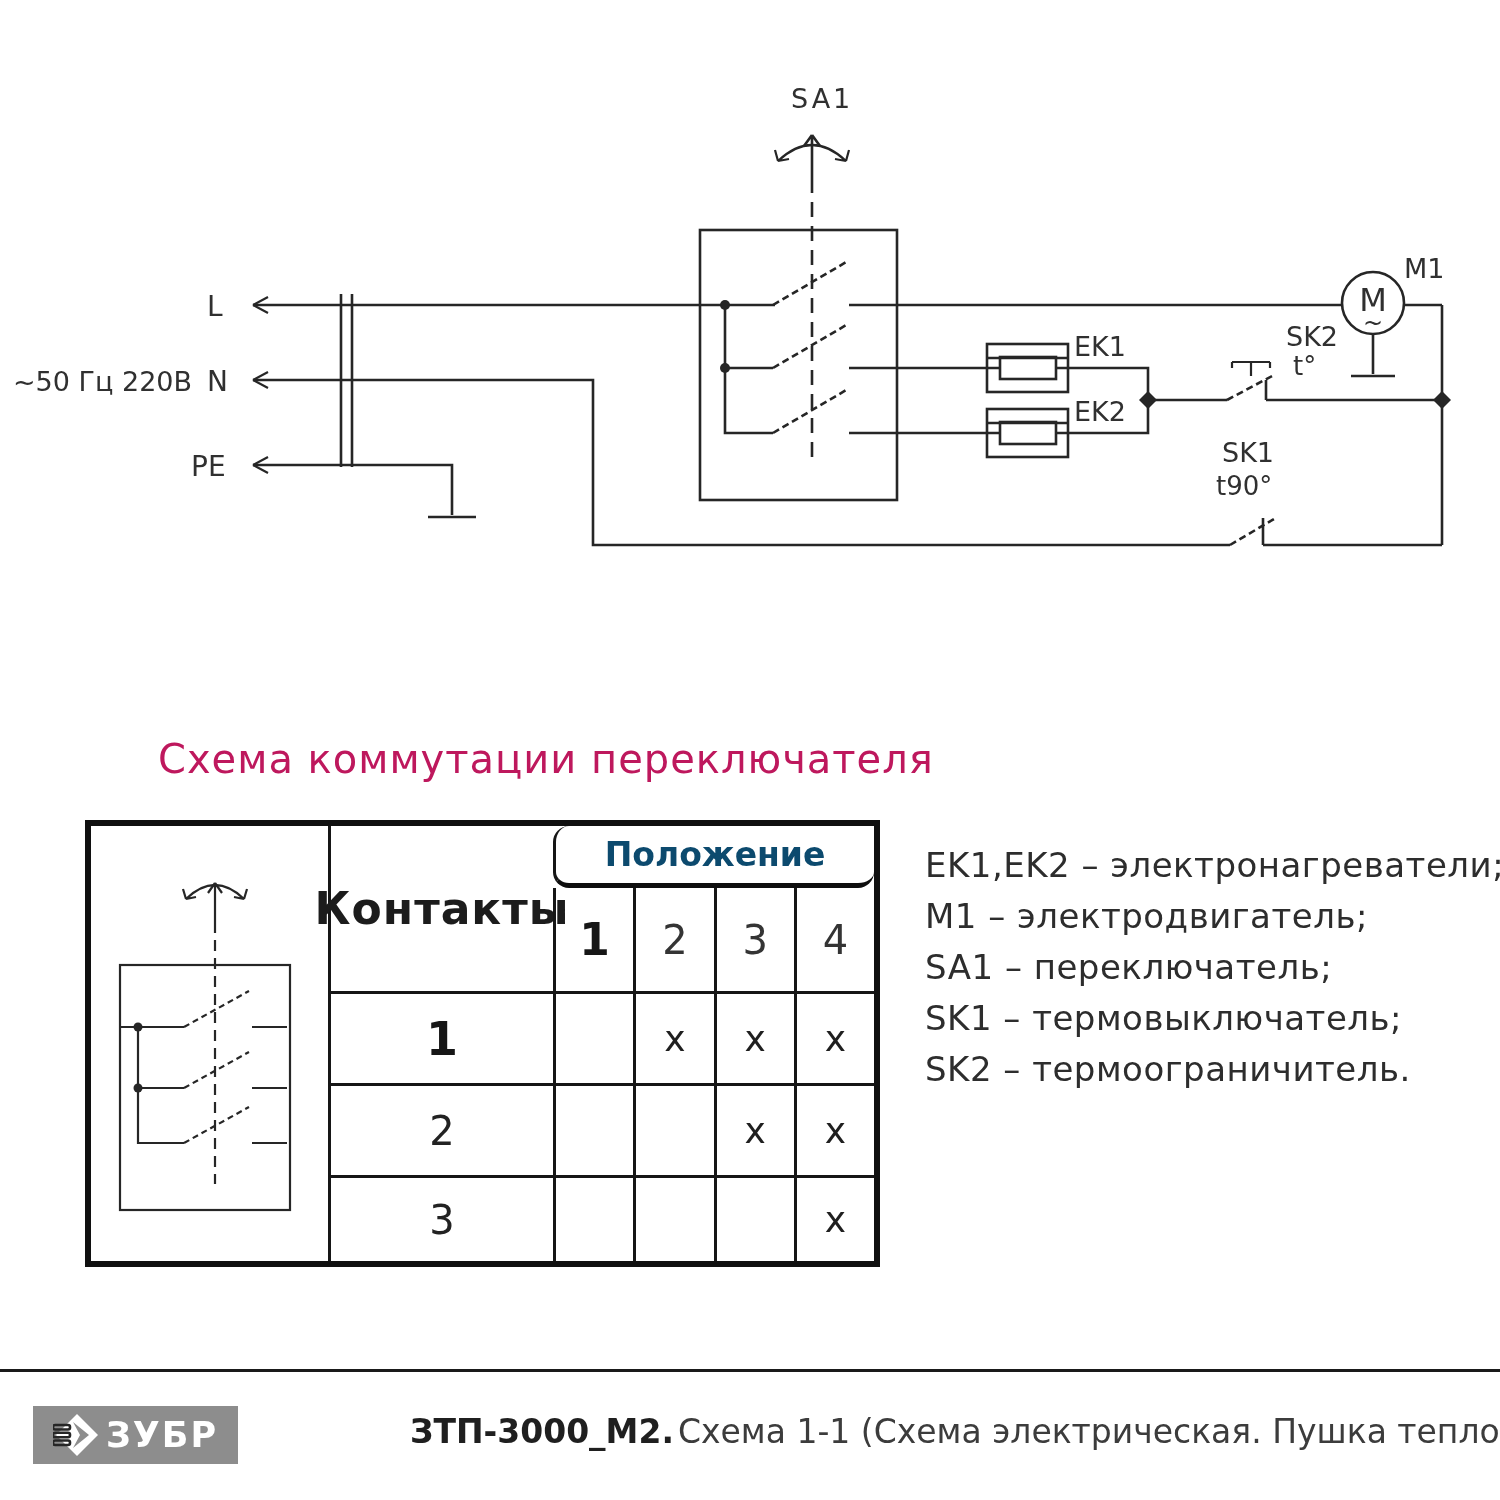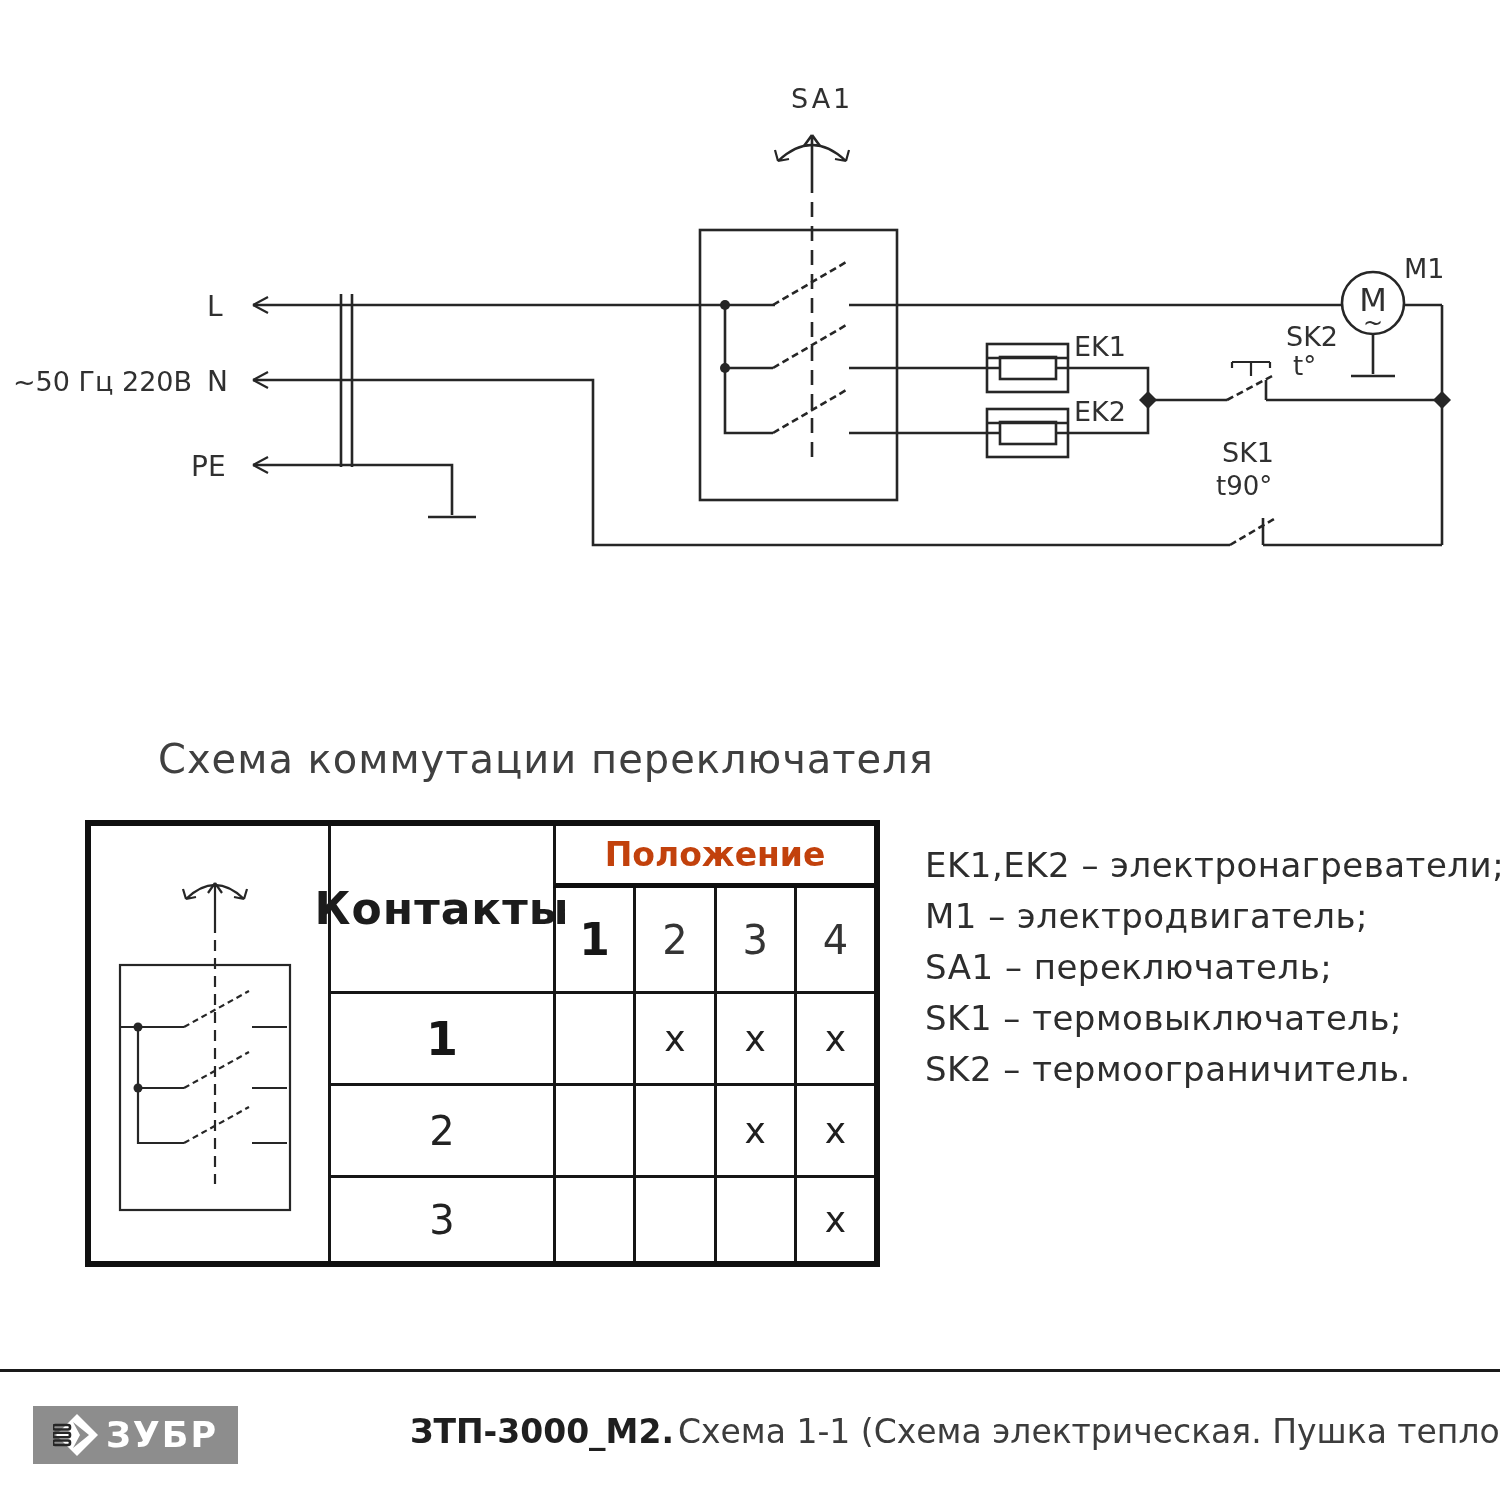--- a/index.html
+++ b/index.html
@@ -8,32 +8,32 @@
   svg{position:absolute;left:0;top:0;}
   svg line, svg path, svg rect, svg circle, svg polyline{stroke:#262626;stroke-width:2.6;fill:none;}
   svg .thin{stroke-width:2.2;}
   svg .dash{stroke-dasharray:7 4;}
   svg .shaftdash{stroke-dasharray:15 9;}
   svg .filled{fill:#262626;stroke:none;}
   svg .whitefill{fill:#ffffff;}
   svg text{fill:#303030;stroke:none;font-family:"DejaVu Sans",sans-serif;}
 
   .section-title{position:absolute;left:158px;top:736px;font-size:40px;letter-spacing:1px;
-                 color:#404040;white-space:nowrap;text-align:right;}
+                 color:#be185d;white-space:nowrap;text-align:right;}
 
   
   .ctable{position:absolute;left:85px;top:820px;width:795px;height:447px;border:6px solid #101010;
           box-sizing:border-box;display:grid;grid-template-columns:237px 225px repeat(4,1fr);
           grid-template-rows:62px 103px 92px 92px 86px;background:#fff;}
   .ctable div{display:flex;align-items:center;justify-content:center;box-sizing:border-box;}
   .cell-switch{grid-column:1;grid-row:1 / span 5;position:relative;}
   .cell-kontakty{grid-column:2;grid-row:1 / span 2;border-left:3px solid #161616;
                  font-size:44px;font-weight:bold;letter-spacing:1px;color:#1c1c1c;text-align:center;}
   .cell-polozhenie{grid-column:3 / span 4;grid-row:1;border-left:3px solid #161616;
-                   border-bottom:5px solid #0e0e0e;font-size:33px;font-weight:bold;color:#c2410c;}
+                   border-bottom:5px solid #0e0e0e;font-size:33px;font-weight:bold;color:#0c4a6e;border-radius:16px;}
   .cell-pos{border-left:3px solid #161616;font-size:40px;color:#343434;}
   .cell-pos.first{font-weight:bold;font-size:44px;color:#161616;}
   .cell-contact{grid-column:2;border-left:3px solid #161616;border-top:3px solid #161616;
                 font-size:40px;color:#222;}
   .cell-contact.big{font-size:46px;font-weight:bold;color:#161616;}
   .cell-mark{border-left:3px solid #161616;border-top:3px solid #161616;font-size:36px;color:#1f1f1f;}
 
   .legend{position:absolute;left:925px;top:840px;font-size:34px;line-height:51px;
           letter-spacing:.5px;color:#2d2d2d;white-space:nowrap;}
 

